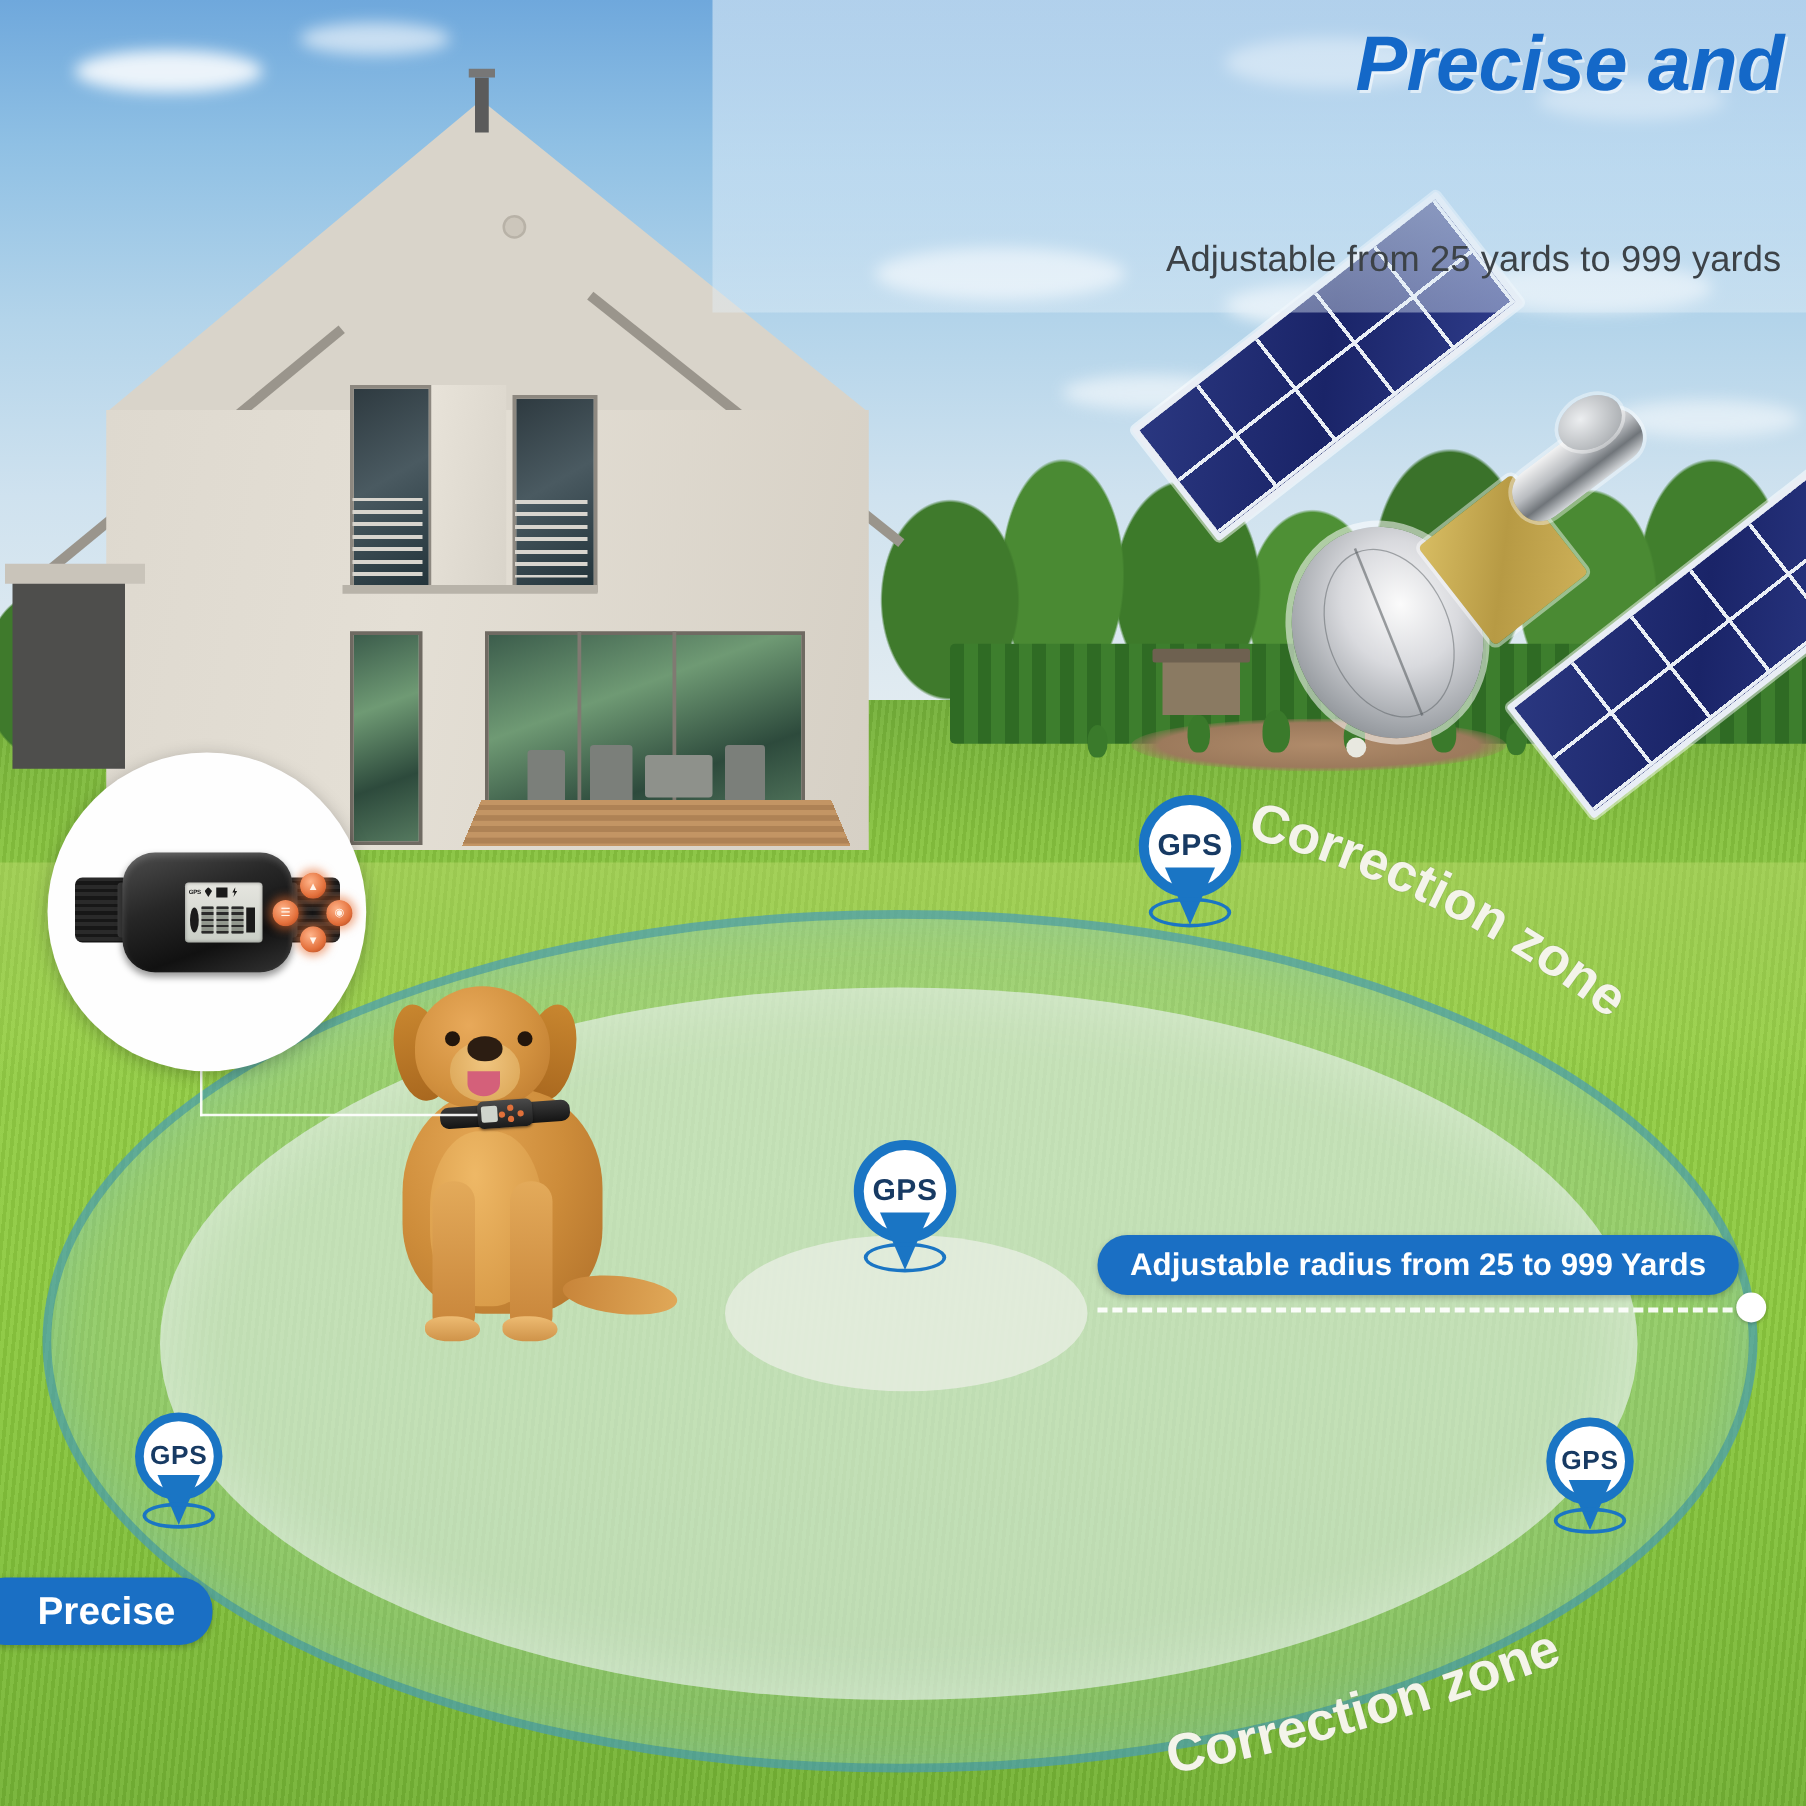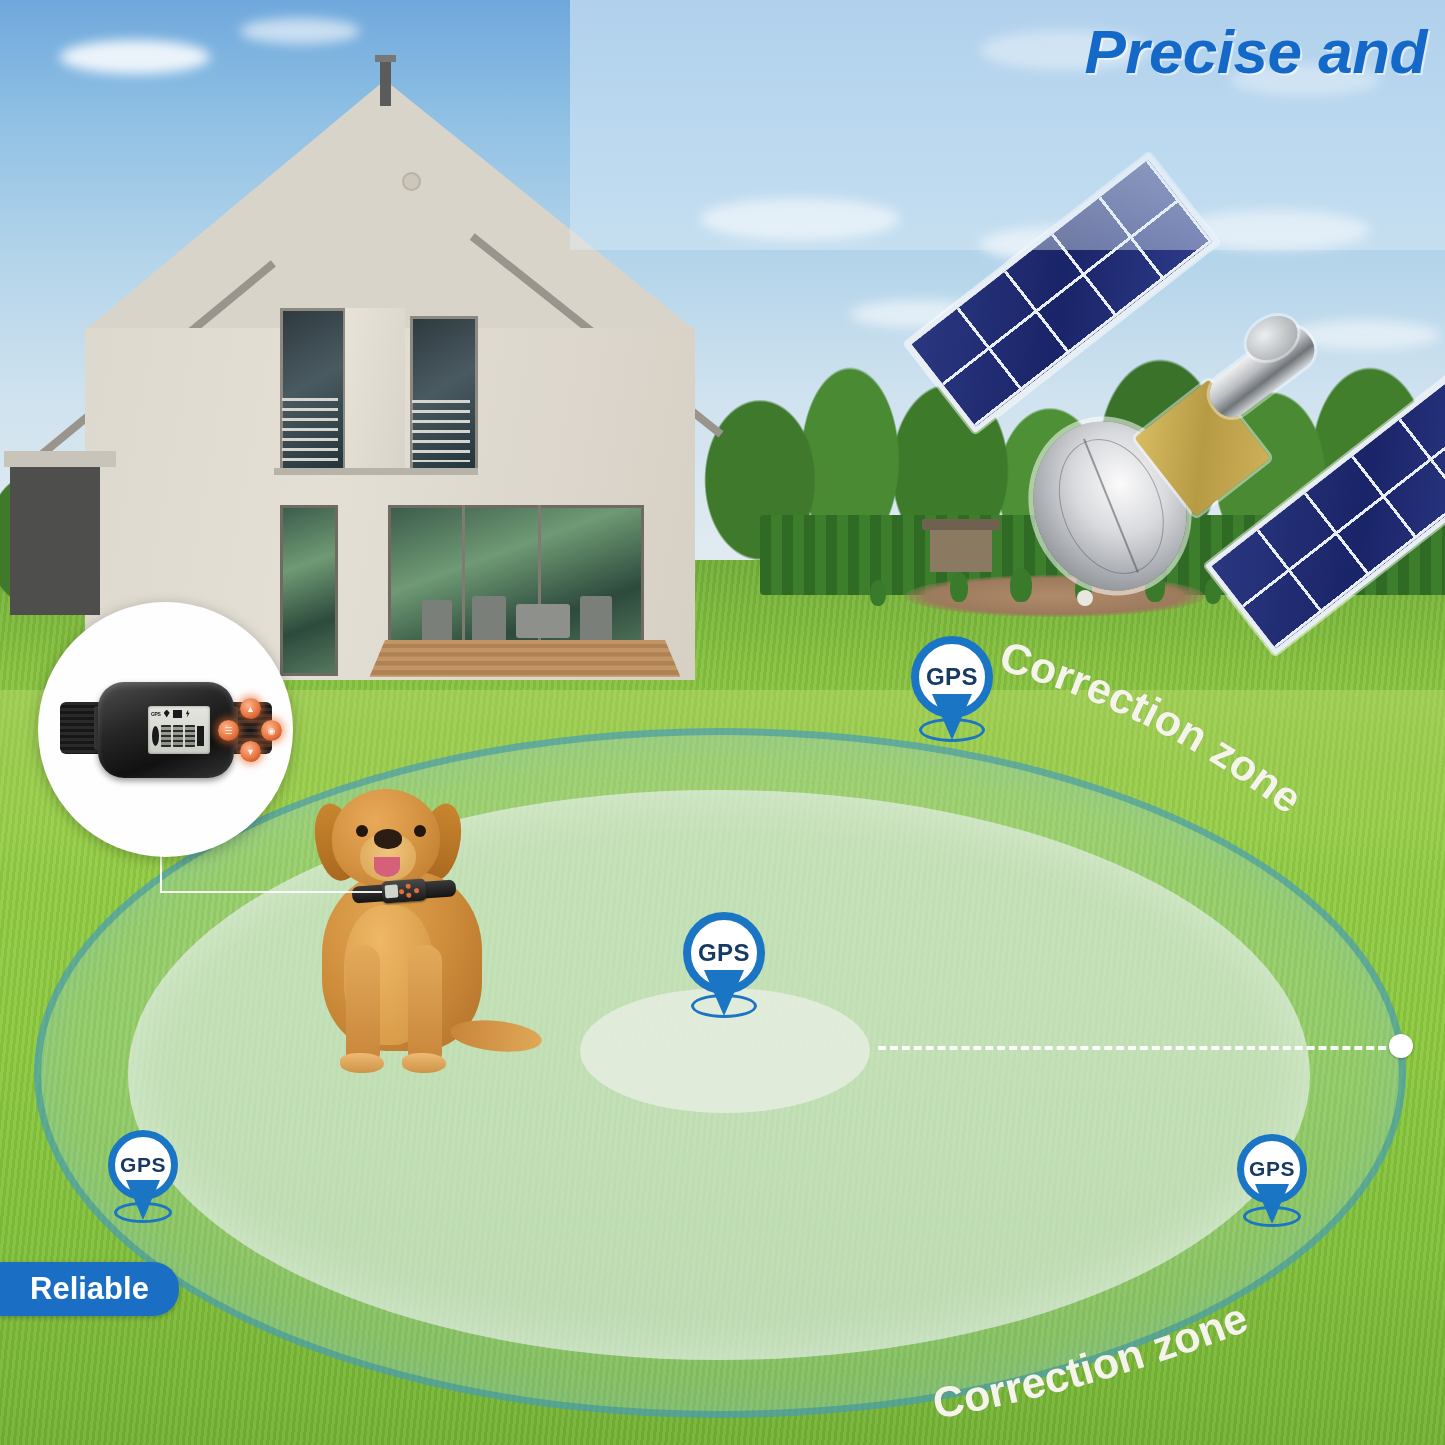--- a/index.html
+++ b/index.html
@@ -280,20 +280,21 @@
     <div class="dish"></div>
     <div class="sat-body"></div>
     <div class="sat-cyl"></div>
     <div class="sat-cap"></div>
   </div>
 
   <div class="band"></div>
   <div class="headline">
     <div>Precise and</div>
   </div>
+  <div class="subline">Adjustable from 25 yards to 999 yards</div>
 
   <div class="zone-outer"></div>
   <div class="zone-inner"></div>
   <div class="central-oval"></div>
 
   <div class="dog">
     <div class="d-ear l"></div>
     <div class="d-ear r"></div>
     <div class="d-body"></div>
     <div class="d-chest"></div>
@@ -372,24 +373,27 @@
   </div>
 
   <div class="pin sm" style="left:1237px;top:1134px;">
     <div class="head">GPS</div>
     <div class="tip"></div>
     <div class="base"></div>
   </div>
 
   <div class="dash"></div>
   <div class="dash-dot"></div>
+  <div class="pill radius">
+    <span>Adjustable radius from 25 to 999 Yards</span>
+  </div>
 
 
   <div class="pill boundary">
-    <span>Reliable</span>
+    <span>Precise</span>
   </div>
 
   <svg class="curve" style="left:960px;top:625px;" width="470" height="270" viewBox="0 0 470 270">
     <defs>
         <path id="arcTop" d="M 20 40 Q 240 95 400 255" fill="none"></path>
       </defs>
     <text><textPath href="#arcTop" startOffset="4%">Correction zone</textPath></text>
   </svg>
 
   <svg class="curve" style="left:910px;top:1290px;" width="440" height="150" viewBox="0 0 440 150">

